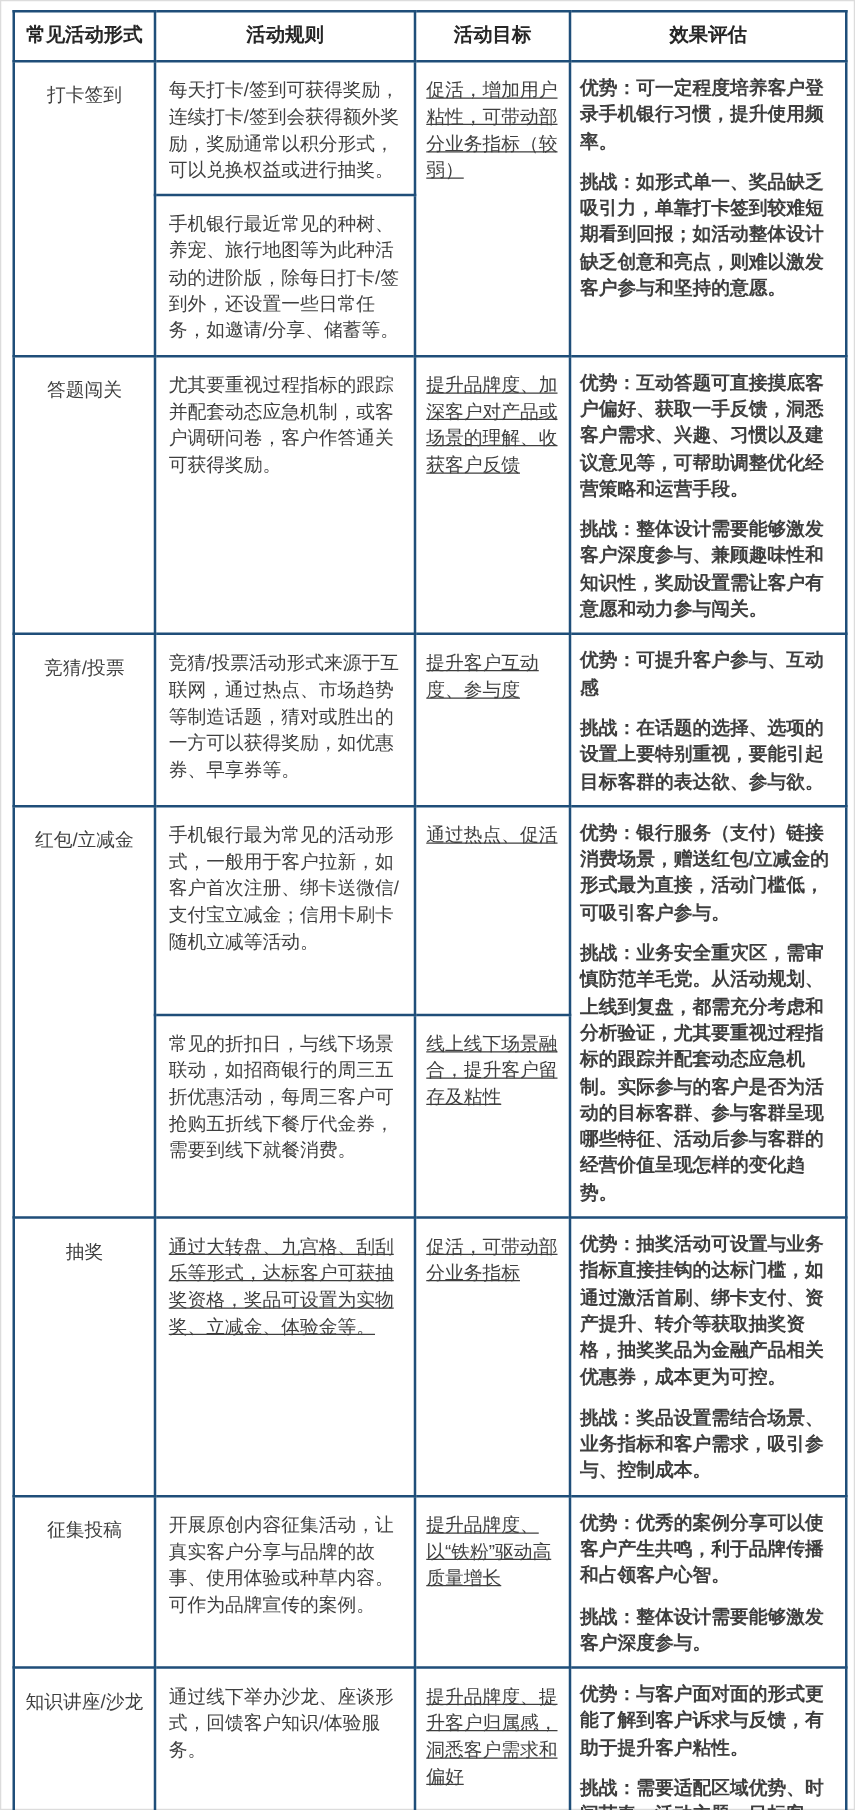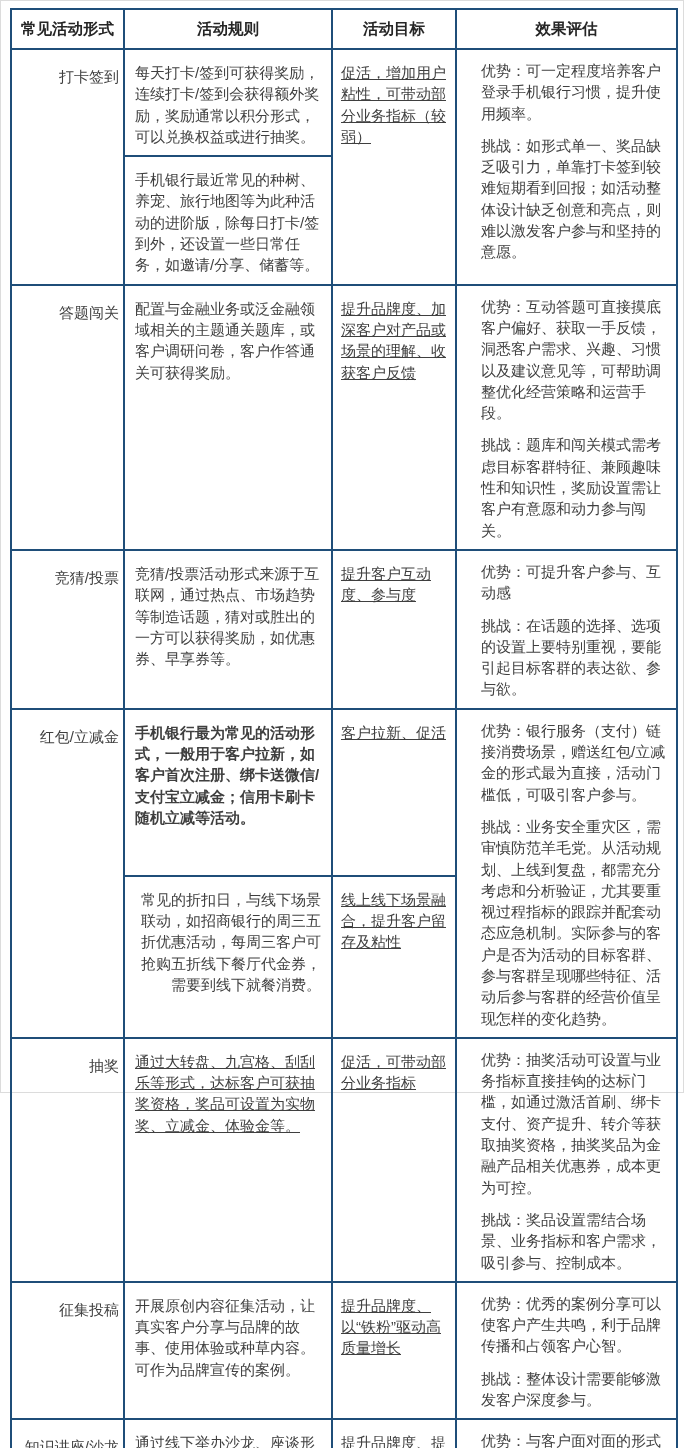--- a/index.html
+++ b/index.html
@@ -9,21 +9,21 @@
   }
   *{box-sizing:border-box;}
   html,body{margin:0;padding:0;}
   body{
     width:684px;height:1448px;
     background:#ffffff;
     font-family:"Liberation Sans","DejaVu Sans",sans-serif;
     color:var(--text);
   }
   .page{
-    width:684px;height:1093px;
+    width:684px;height:1448px;
     border:1px solid #dcdcdc;
     padding:7px 9px;
     background:#ffffff;
   }
   table.activity-table{
     border-collapse:collapse;
     table-layout:fixed;
     width:666px;
   }
   .activity-table th,.activity-table td{
@@ -37,34 +37,35 @@
   .activity-table th{
     height:40px;
     vertical-align:middle;
     text-align:center;
     font-weight:bold;
     color:var(--head);
     font-size:15.5px;
     padding:4px 2px;
   }
   td.cell-form{
-    text-align:right;
+    text-align:center;
     padding:16px 4px 8px 4px;
     margin-top:21px;
   }
   td.cell-rule{
     padding:12px 10px 8px 10px;
     border-radius:18px;
   }
   td.cell-goal{
     padding:12px 8px 8px 8px;
     text-decoration:underline;
   }
   td.cell-eval{
-    padding:10px 9px 8px 24px;
+    padding:10px 9px 8px 7px;
+    font-weight:bold;
   }
   td.cell-eval p{
     margin:0 0 11px 0;
   }
   td.cell-eval p:last-child{
     margin-bottom:0;
   }
 </style>
 </head>
 <body>
@@ -93,47 +94,47 @@
           <td class="cell-eval" rowspan="2">
             <p>优势：可一定程度培养客户登录手机银行习惯，提升使用频率。</p>
             <p>挑战：如形式单一、奖品缺乏吸引力，单靠打卡签到较难短期看到回报；如活动整体设计缺乏创意和亮点，则难以激发客户参与和坚持的意愿。</p>
           </td>
         </tr>
         <tr>
           <td class="cell-rule" style="height: 115px;">手机银行最近常见的种树、养宠、旅行地图等为此种活动的进阶版，除每日打卡/签到外，还设置一些日常任务，如邀请/分享、储蓄等。</td>
         </tr>
         <tr>
           <td class="cell-form">答题闯关</td>
-          <td class="cell-rule" style="height: 188px;">配置与金融业务或泛金融领域相关的主题通关题库，或客户调研问卷，客户作答通关可获得奖励。</td>
+          <td class="cell-rule" style="height: 188px;">尤其要重视过程指标的跟踪并配套动态应急机制，或客户调研问卷，客户作答通关可获得奖励。</td>
           <td class="cell-goal">提升品牌度、加深客户对产品或场景的理解、收获客户反馈</td>
           <td class="cell-eval">
             <p>优势：互动答题可直接摸底客户偏好、获取一手反馈，洞悉客户需求、兴趣、习惯以及建议意见等，可帮助调整优化经营策略和运营手段。</p>
-            <p>挑战：题库和闯关模式需考虑目标客群特征、兼顾趣味性和知识性，奖励设置需让客户有意愿和动力参与闯关。</p>
+            <p>挑战：整体设计需要能够激发客户深度参与、兼顾趣味性和知识性，奖励设置需让客户有意愿和动力参与闯关。</p>
           </td>
         </tr>
         <tr>
           <td class="cell-form">竞猜/投票</td>
           <td class="cell-rule" style="height: 117px;">竞猜/投票活动形式来源于互联网，通过热点、市场趋势等制造话题，猜对或胜出的一方可以获得奖励，如优惠券、早享券等。</td>
           <td class="cell-goal">提升客户互动度、参与度</td>
           <td class="cell-eval">
             <p>优势：可提升客户参与、互动感</p>
             <p>挑战：在话题的选择、选项的设置上要特别重视，要能引起目标客群的表达欲、参与欲。</p>
           </td>
         </tr>
         <tr>
           <td class="cell-form" rowspan="2">红包/立减金</td>
-          <td class="cell-rule" style="height: 144px; font-weight: bold;">手机银行最为常见的活动形式，一般用于客户拉新，如客户首次注册、绑卡送微信/支付宝立减金；信用卡刷卡随机立减等活动。</td>
-          <td class="cell-goal">客户拉新、促活</td>
+          <td class="cell-rule" style="height: 144px;">手机银行最为常见的活动形式，一般用于客户拉新，如客户首次注册、绑卡送微信/支付宝立减金；信用卡刷卡随机立减等活动。</td>
+          <td class="cell-goal">通过热点、促活</td>
           <td class="cell-eval" rowspan="2">
             <p>优势：银行服务（支付）链接消费场景，赠送红包/立减金的形式最为直接，活动门槛低，可吸引客户参与。</p>
             <p>挑战：业务安全重灾区，需审慎防范羊毛党。从活动规划、上线到复盘，都需充分考虑和分析验证，尤其要重视过程指标的跟踪并配套动态应急机制。实际参与的客户是否为活动的目标客群、参与客群呈现哪些特征、活动后参与客群的经营价值呈现怎样的变化趋势。</p>
           </td>
         </tr>
         <tr>
-          <td class="cell-rule" style="height: 140px; text-align: right;">常见的折扣日，与线下场景联动，如招商银行的周三五折优惠活动，每周三客户可抢购五折线下餐厅代金券，需要到线下就餐消费。</td>
+          <td class="cell-rule" style="height: 140px;">常见的折扣日，与线下场景联动，如招商银行的周三五折优惠活动，每周三客户可抢购五折线下餐厅代金券，需要到线下就餐消费。</td>
           <td class="cell-goal">线上线下场景融合，提升客户留存及粘性</td>
         </tr>
         <tr>
           <td class="cell-form">抽奖</td>
           <td class="cell-rule" style="height: 191px; text-decoration: underline;">通过大转盘、九宫格、刮刮乐等形式，达标客户可获抽奖资格，奖品可设置为实物奖、立减金、体验金等。</td>
           <td class="cell-goal">促活，可带动部分业务指标</td>
           <td class="cell-eval">
             <p>优势：抽奖活动可设置与业务指标直接挂钩的达标门槛，如通过激活首刷、绑卡支付、资产提升、转介等获取抽奖资格，抽奖奖品为金融产品相关优惠券，成本更为可控。</p>
             <p>挑战：奖品设置需结合场景、业务指标和客户需求，吸引参与、控制成本。</p>
           </td>

